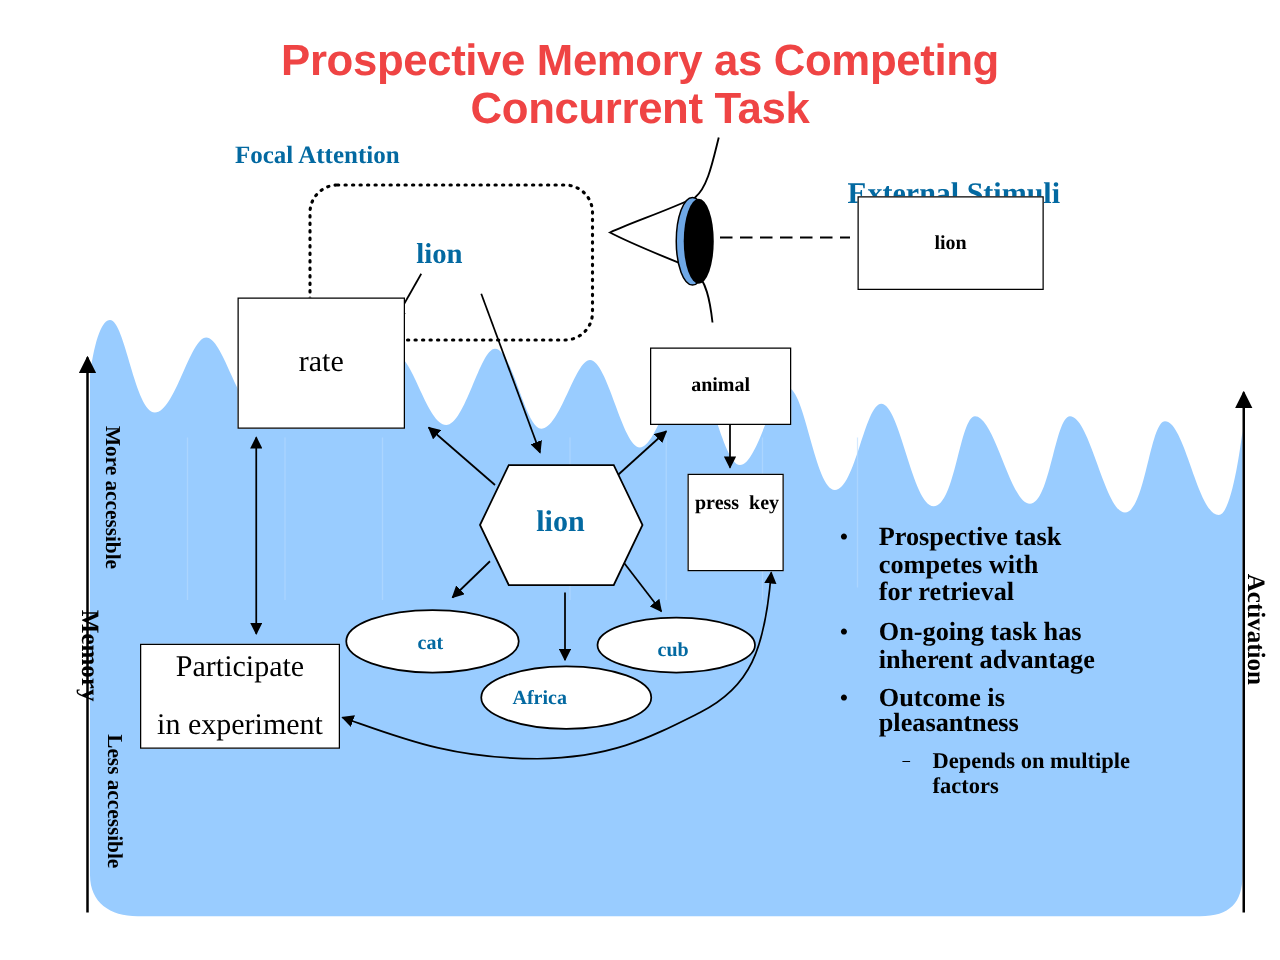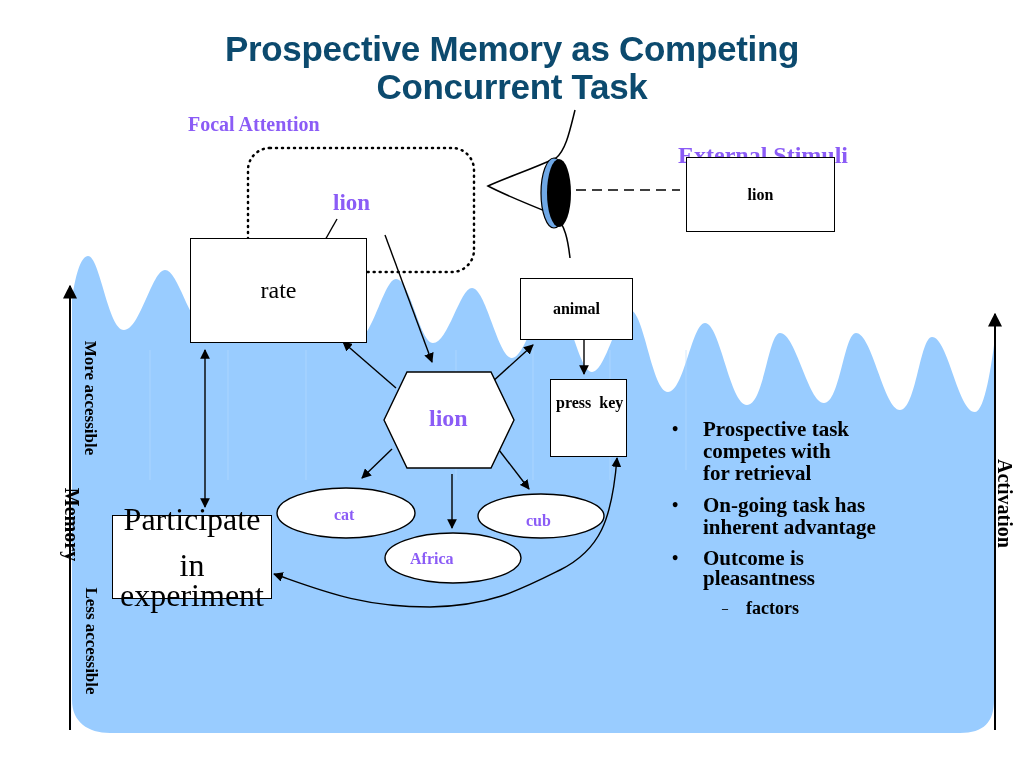--- a/index.html
+++ b/index.html
@@ -1,19 +1,19 @@
 <!DOCTYPE html>
 <html><head>
 <meta charset="utf-8">
 <style>
   html, body { margin: 0; padding: 0; background: #ffffff; }
   body { width: 1024px; height: 768px; position: relative; overflow: hidden; font-family: "Liberation Serif", serif; }
   #slide { position: absolute; left: 0; top: 0; width: 1024px; height: 768px; }
-  .title { position: absolute; left: 0; width: 1024px; text-align: center; color: #0c4a6e; font-family: "Liberation Sans", sans-serif; font-weight: bold; font-size: 35px; line-height: 38px; top: 30px; letter-spacing: -0.3px; }
-  .lbl { position: absolute; font-family: "Liberation Serif", serif; color: #8b5cf6; white-space: nowrap; }
+  .title { position: absolute; left: 0; width: 1024px; text-align: center; color: #ef4444; font-family: "Liberation Sans", sans-serif; font-weight: bold; font-size: 35px; line-height: 38px; top: 30px; letter-spacing: -0.3px; }
+  .lbl { position: absolute; font-family: "Liberation Serif", serif; color: #0369a1; white-space: nowrap; }
   .bold { font-weight: bold; }
   .box { position: absolute; background: #fff; border: 1.5px solid #000; box-sizing: border-box; display: flex; align-items: center; justify-content: center; text-align: center; font-family: "Liberation Serif", serif; color: #000; }
   .vert { position: absolute; font-family: "Liberation Serif", serif; font-weight: bold; color: #000; white-space: nowrap; transform-origin: center center; }
   .bullets { position: absolute; left: 672px; top: 418px; width: 290px; font-family: "Liberation Serif", serif; font-weight: bold; color: #000; }
   .bullet { position: relative; padding-left: 31px; font-size: 21px; line-height: 22px; margin-bottom: 10px; }
   .bullet .dot { position: absolute; left: 0; top: 0; font-size: 18px; }
   .sub { position: relative; padding-left: 74px; font-size: 18px; line-height: 20px; margin-top: 4px; }
   .sub .dash { position: absolute; left: 50px; top: 0; font-size: 12px; }
 </style>
 </head>
@@ -95,40 +95,40 @@
 
   <div class="lbl bold" style="left:188px;top:113px;font-size:20px;">Focal Attention</div>
   <div class="lbl bold" style="left:678px;top:142px;font-size:24px;">External Stimuli</div>
 
   <div class="lbl bold" style="left:333px;top:190px;font-size:23px;">lion</div>
 
   <div class="box bold" style="left:686px;top:157px;width:149px;height:75px;font-size:16px;">
     <span>lion</span>
   </div>
 
-  <div class="box" style="left:190px;top:238px;width:177px;height:105px;font-size:24px;line-height:29px;flex-direction:row;">
+  <div class="box" style="left:190px;top:238px;width:134px;height:105px;font-size:24px;line-height:29px;flex-direction:row;">
     <span>rate</span>
   </div>
 
   <div class="box bold" style="left:520px;top:278px;width:113px;height:62px;font-size:16px;">
     <span>animal</span>
   </div>
 
   <div class="box bold" style="left:550px;top:379px;width:77px;height:78px;font-size:16px;line-height:22px;flex-direction:row;align-items:flex-start;justify-content:flex-start;padding:12px 0 0 5px;">
     <span>press</span>
     <span style="padding-left:8px">key</span>
   </div>
 
   <div class="lbl bold" style="left:429px;top:405px;font-size:24px;">lion</div>
 
   <div class="lbl bold" style="left:334px;top:506px;font-size:16px;">cat</div>
   <div class="lbl bold" style="left:526px;top:512px;font-size:16px;">cub</div>
   <div class="lbl bold" style="left:410px;top:550px;font-size:16px;">Africa</div>
 
-  <div class="box" style="left:112px;top:515px;width:160px;height:84px;font-size:32px;line-height:30px;flex-direction:column;gap:16px;">
+  <div class="box" style="left:112px;top:515px;width:160px;height:84px;font-size:24px;line-height:30px;flex-direction:column;gap:16px;">
     <span>Participate</span>
     <span>in experiment</span>
   </div>
 
 
   <div class="vert" style="left:26px;top:513px;font-size:20px;width:90px;text-align:center;transform:rotate(90deg);">Memory</div>
   <div class="vert" style="left:15px;top:388px;font-size:17px;width:150px;text-align:center;transform:rotate(90deg);">More accessible</div>
   <div class="vert" style="left:16px;top:631px;font-size:17px;width:150px;text-align:center;transform:rotate(90deg);">Less accessible</div>
   <div class="vert" style="left:949px;top:492px;font-size:20px;width:110px;text-align:center;transform:rotate(90deg);">Activation</div>
 
@@ -144,17 +144,18 @@
       <div>On-going task has</div>
       <div>inherent advantage</div>
     </div>
     <div class="bullet" style="line-height:20px;">
       <span class="dot">•</span>
       <div>Outcome is</div>
       <div>pleasantness</div>
     </div>
     <div class="sub">
       <span class="dash">–</span>
+      <div>Depends on multiple</div>
       <div>factors</div>
     </div>
   </div>
 
 </div>
 
 </body></html>

